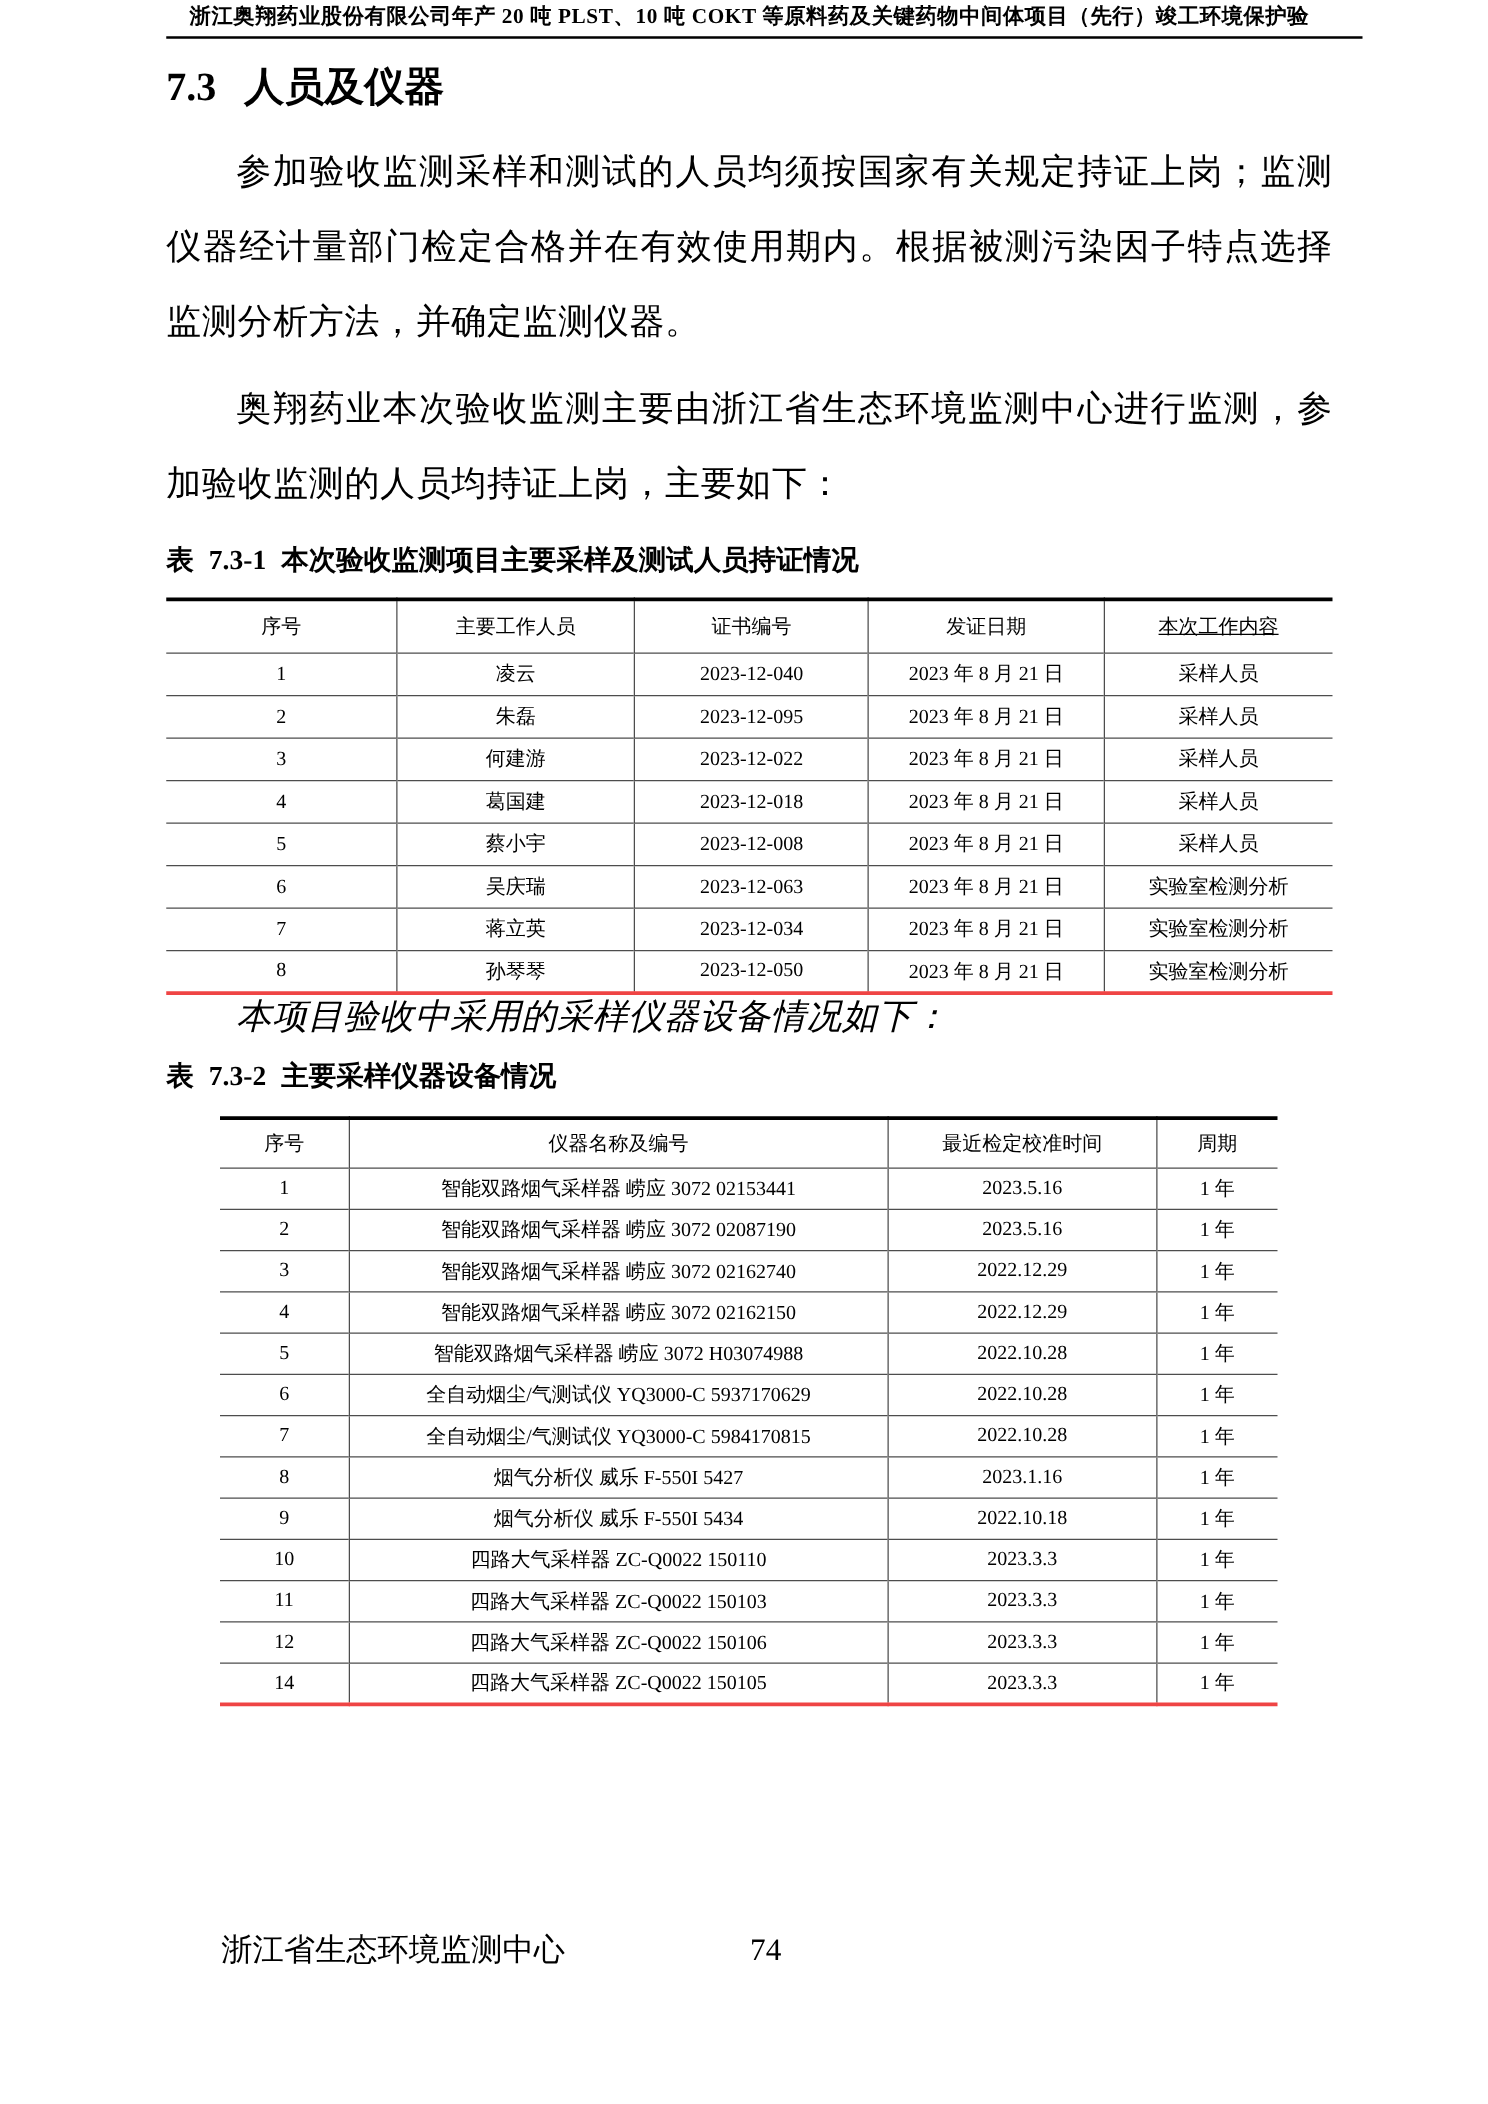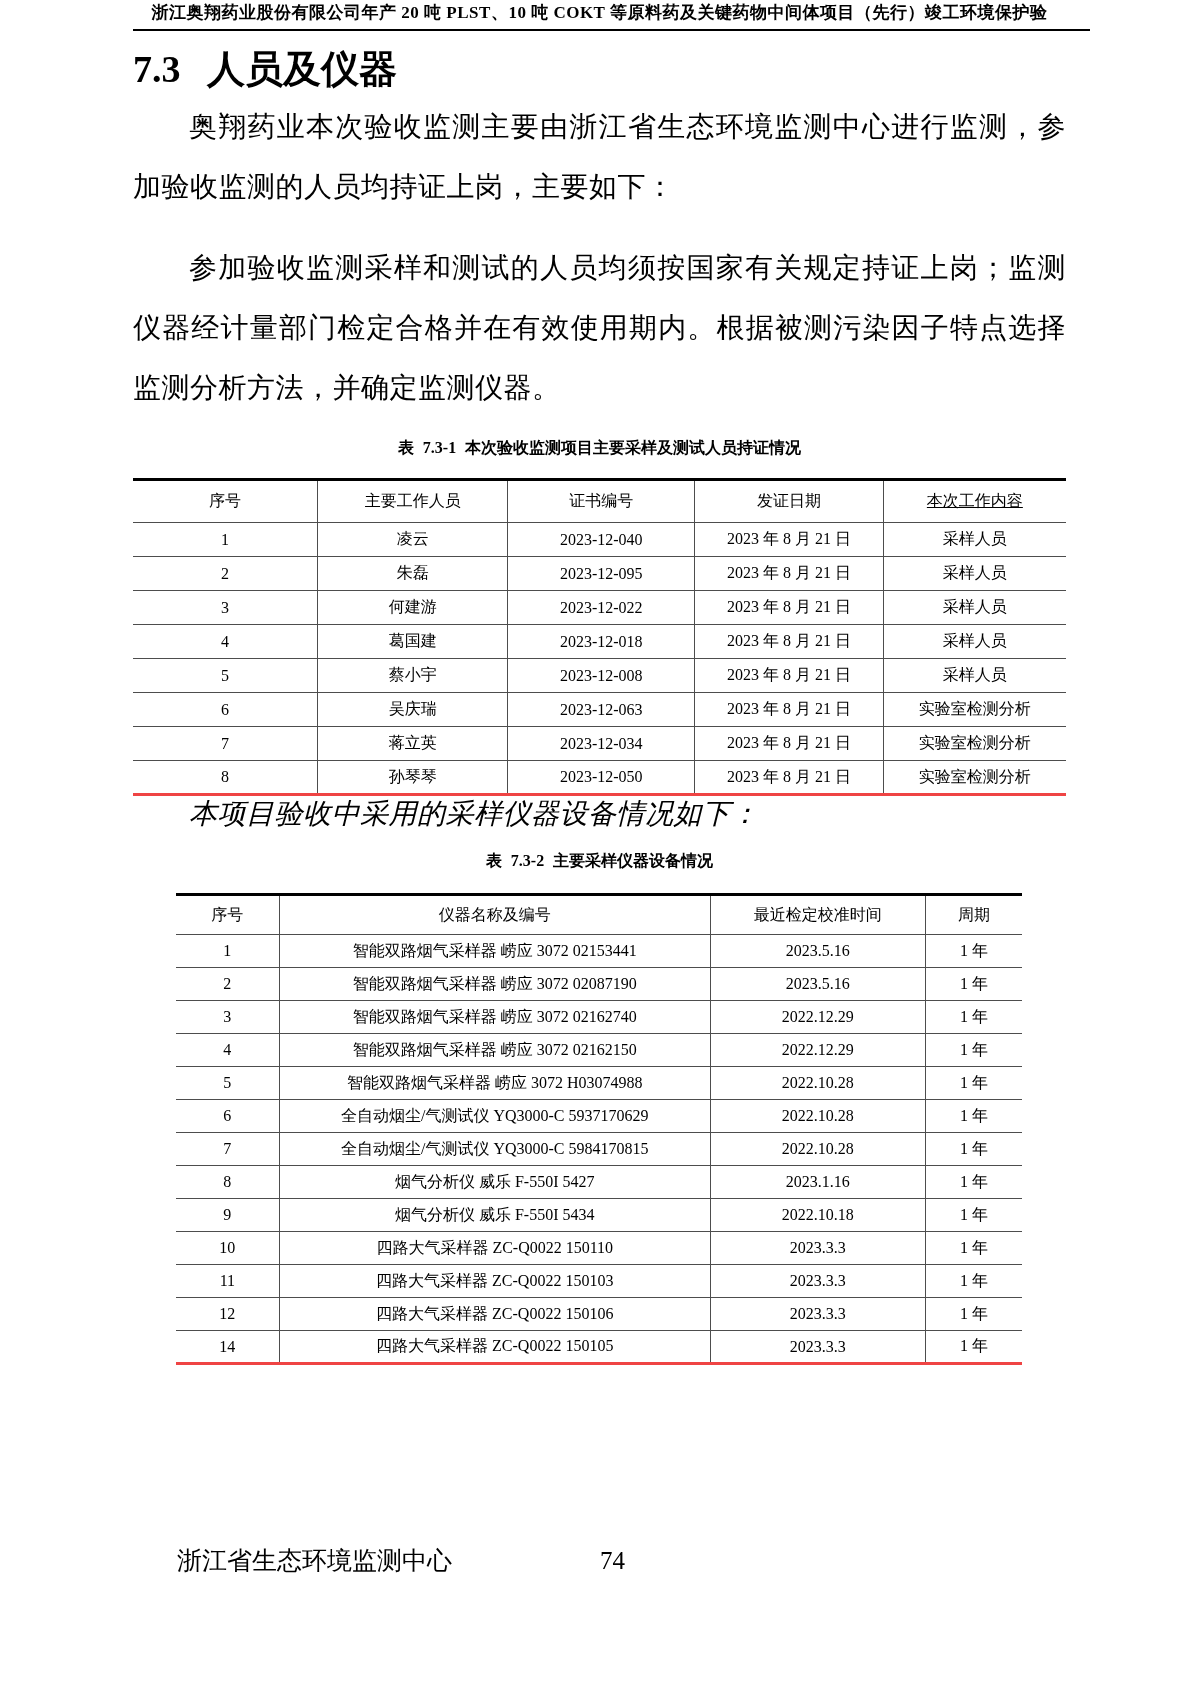--- a/index.html
+++ b/index.html
@@ -10,33 +10,33 @@
   }
   .content{width:933px;margin-left:133px;position:relative;}
   
   .doc-header{
     text-align:center;font-weight:bold;
     font-size:17px;line-height:25px;letter-spacing:.5px;
   }
   .header-rule{margin-top:4px;border-top:2px solid #000;width:957px;}
   
   h1.section{
-    margin:20px 0 0 0;font-size:38px;line-height:36px;font-weight:bold;
+    margin:20px 0 0 0;font-size:32px;line-height:36px;font-weight:bold;
     word-spacing:.45em;
   }
   
   p.body-par{
     margin:10px 0 0 0;font-size:28px;line-height:60px;
     text-align:justify;text-indent:2em;letter-spacing:.5px;
   }
   p.first-par{margin-top:21px;}
   p.intro-par{margin-top:0;line-height:36px;text-align:left;font-style:italic;}
   
   .caption{
-    text-align:center;font-weight:bold;font-size:16px;line-height:30px;
+    text-align:left;font-weight:bold;font-size:22px;line-height:30px;
     word-spacing:.3em;
   }
   .caption-1{margin-top:15px;}
   .caption-2{margin-top:14px;}
   
   table{
     border-collapse:collapse;table-layout:fixed;
     border-top:3px solid #000;border-bottom:3px solid #ef4444;
     font-size:16px;
   }
@@ -66,22 +66,22 @@
 
 <div class="content">
 
   <div class="doc-header">
     <div>浙江奥翔药业股份有限公司年产 20 吨 PLST、10 吨 COKT 等原料药及关键药物中间体项目（先行）竣工环境保护验</div>
   </div>
   <div class="header-rule"></div>
 
   <h1 class="section">7.3 人员及仪器</h1>
 
+  <p class="body-par first-par">参加验收监测采样和测试的人员均须按国家有关规定持证上岗；监测仪器经计量部门检定合格并在有效使用期内。根据被测污染因子特点选择监测分析方法，并确定监测仪器。</p>
   <p class="body-par">奥翔药业本次验收监测主要由浙江省生态环境监测中心进行监测，参加验收监测的人员均持证上岗，主要如下：</p>
-  <p class="body-par first-par">参加验收监测采样和测试的人员均须按国家有关规定持证上岗；监测仪器经计量部门检定合格并在有效使用期内。根据被测污染因子特点选择监测分析方法，并确定监测仪器。</p>
 
   <div class="caption caption-1">表 7.3-1 本次验收监测项目主要采样及测试人员持证情况</div>
   <table class="t1">
     <thead>
         <tr>
           <th style="width: 19.8%;">序号</th>
           <th style="width: 20.4%;">主要工作人员</th>
           <th style="width: 20%;">证书编号</th>
           <th style="width: 20.2%;">发证日期</th>
           <th style="width: 19.6%; text-decoration: underline;">本次工作内容</th>

